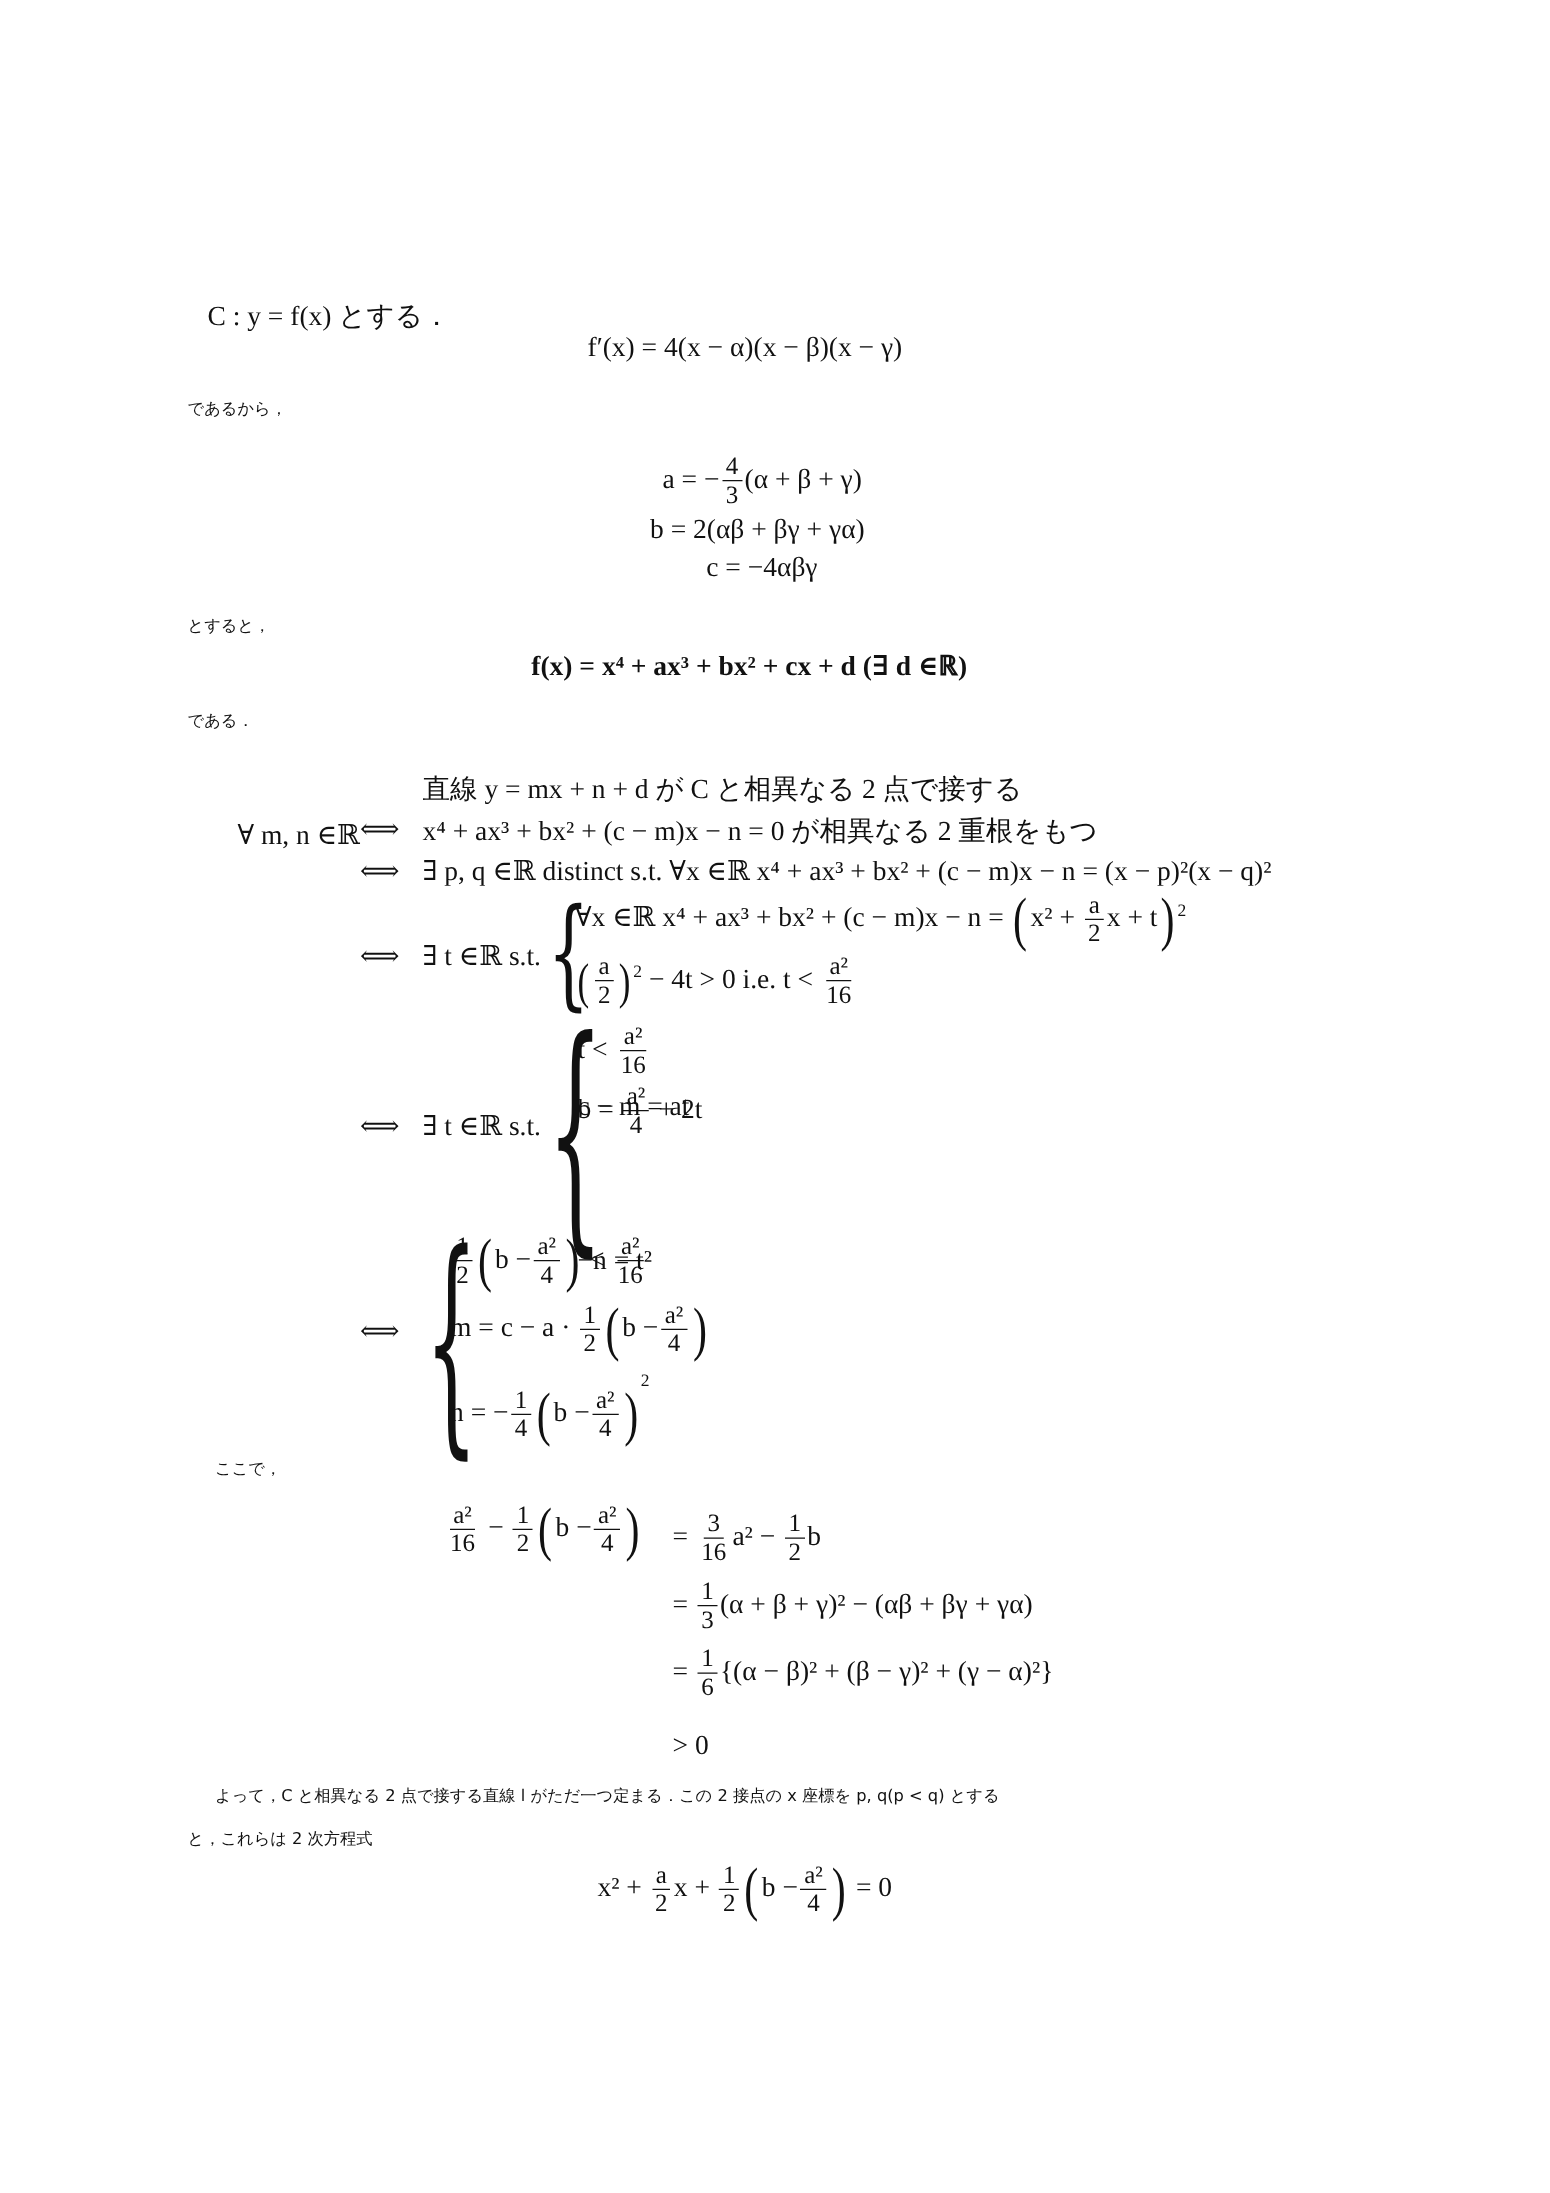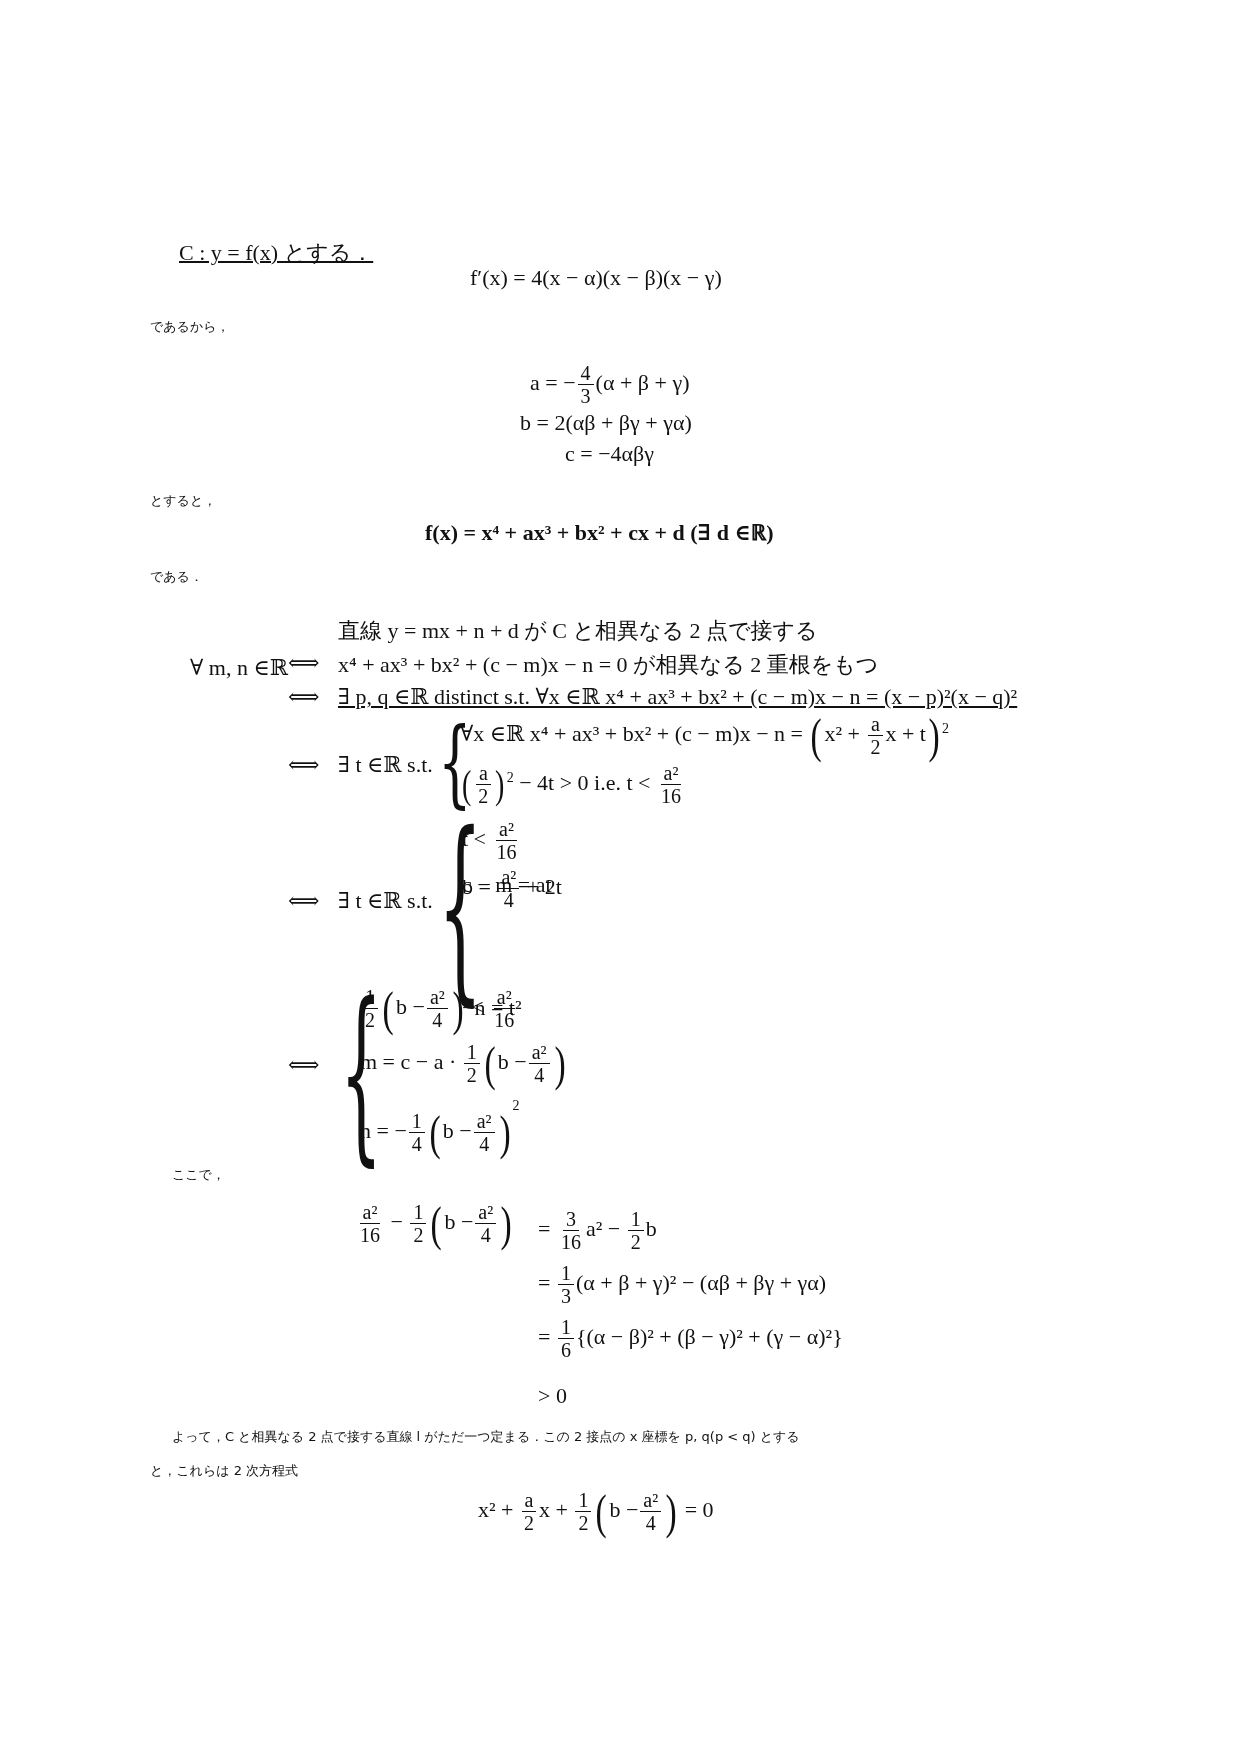--- a/index.html
+++ b/index.html
@@ -11,21 +11,21 @@
   .frac { display: inline-flex; flex-direction: column; align-items: center; vertical-align: middle; margin: 0 2px; }
   .frac .num { border-bottom: 1.3px solid #111; padding: 0 3px; line-height: 1.1; font-size: 20px; }
   .frac .den { padding: 0 3px; line-height: 1.15; font-size: 20px; }
   .bigp { font-size: 48px; font-weight: 200; vertical-align: middle; line-height: 1; transform: scaleX(0.7); display: inline-block; }
   .brace { position: absolute; font-family: "DejaVu Serif", serif; font-weight: 100; color: #111; }
   sup { font-size: 14px; }
 </style>
 </head>
 <body>
 
-<div class="abs" style="left:179px;top:238px;text-decoration:underline;">
+<div class="abs" style="left:166px;top:238px;">
   <span class="m">C : y = f(x) とする．</span>
 </div>
 <div class="abs m" style="left:470px;top:265px;">f′(x) = 4(x − α)(x − β)(x − γ)</div>
 <div class="abs jp" style="left:150px;top:318px;">であるから，</div>
 
 <div class="abs m" style="left:530px;top:362px;">
   <span>a = −</span><span class="frac">
       <span class="num">4</span>
       <span class="den">3</span>
     </span><span>(α + β + γ)</span>
@@ -37,21 +37,21 @@
 <div class="abs m" style="left:425px;top:516px;font-weight:bold;">f(x) = x⁴ + ax³ + bx² + cx + d   (∃ d ∈ℝ)</div>
 <div class="abs jp" style="left:150px;top:568px;">である．</div>
 
 <div class="abs m" style="left:190px;top:616px;margin-top:39px;">∀ m, n ∈ℝ</div>
 <div class="abs m" style="left:338px;top:616px;">直線 y = mx + n + d が C と相異なる 2 点で接する</div>
 
 <div class="abs m" style="left:288px;top:650px;">⟺</div>
 <div class="abs m" style="left:338px;top:650px;">x⁴ + ax³ + bx² + (c − m)x − n = 0 が相異なる 2 重根をもつ</div>
 
 <div class="abs m" style="left:288px;top:684px;">⟺</div>
-<div class="abs m" style="left:338px;top:684px;text-decoration:underline;">∃ p, q ∈ℝ distinct s.t. ∀x ∈ℝ   x⁴ + ax³ + bx² + (c − m)x − n = (x − p)²(x − q)²</div>
+<div class="abs m" style="left:338px;top:684px;">∃ p, q ∈ℝ distinct s.t. ∀x ∈ℝ   x⁴ + ax³ + bx² + (c − m)x − n = (x − p)²(x − q)²</div>
 
 <div class="abs m" style="left:288px;top:752px;">⟺</div>
 <div class="abs m" style="left:338px;top:752px;">∃ t ∈ℝ s.t.</div>
 <div class="brace" style="left:438px;top:706px;font-size:96px;transform:scaleX(0.55);transform-origin:left top;">{</div>
 <div class="abs m" style="left:460px;top:712px;">
   <span>∀x ∈ℝ   x⁴ + ax³ + bx² + (c − m)x − n = </span><span class="bigp">(</span><span>x² + </span><span class="frac">
       <span class="num">a</span>
       <span class="den">2</span>
     </span><span>x + t</span><span class="bigp">)</span><sup>2</sup>
 </div>

